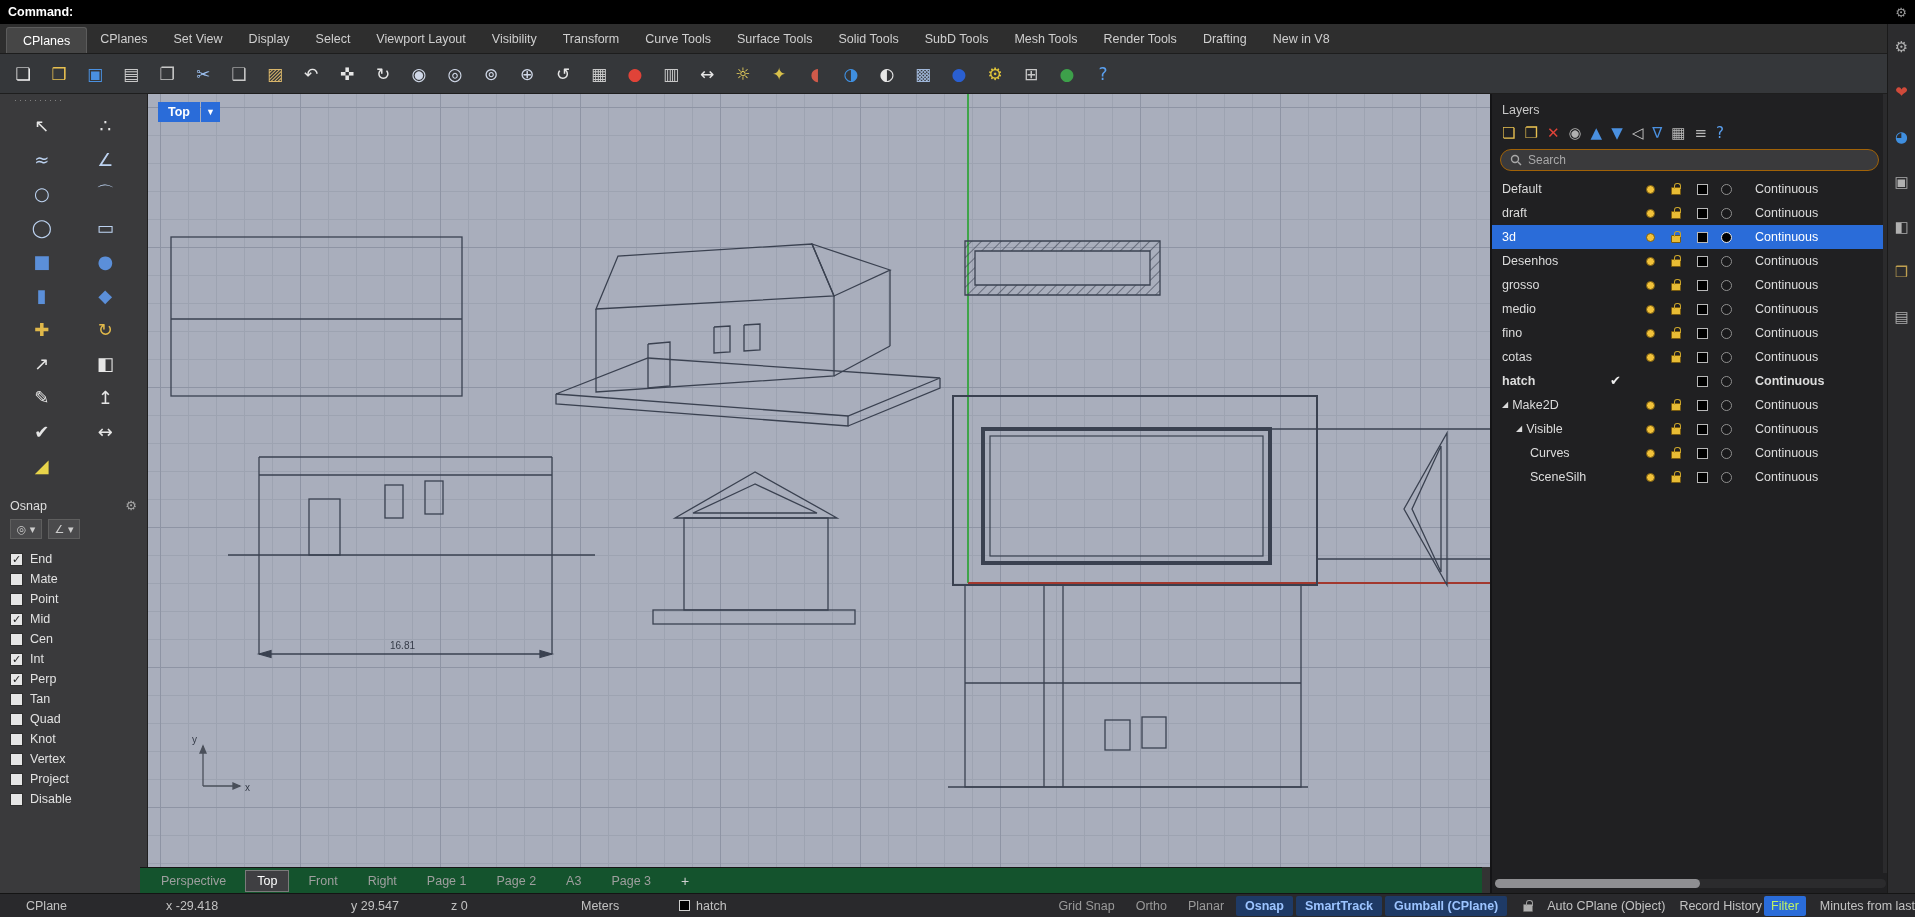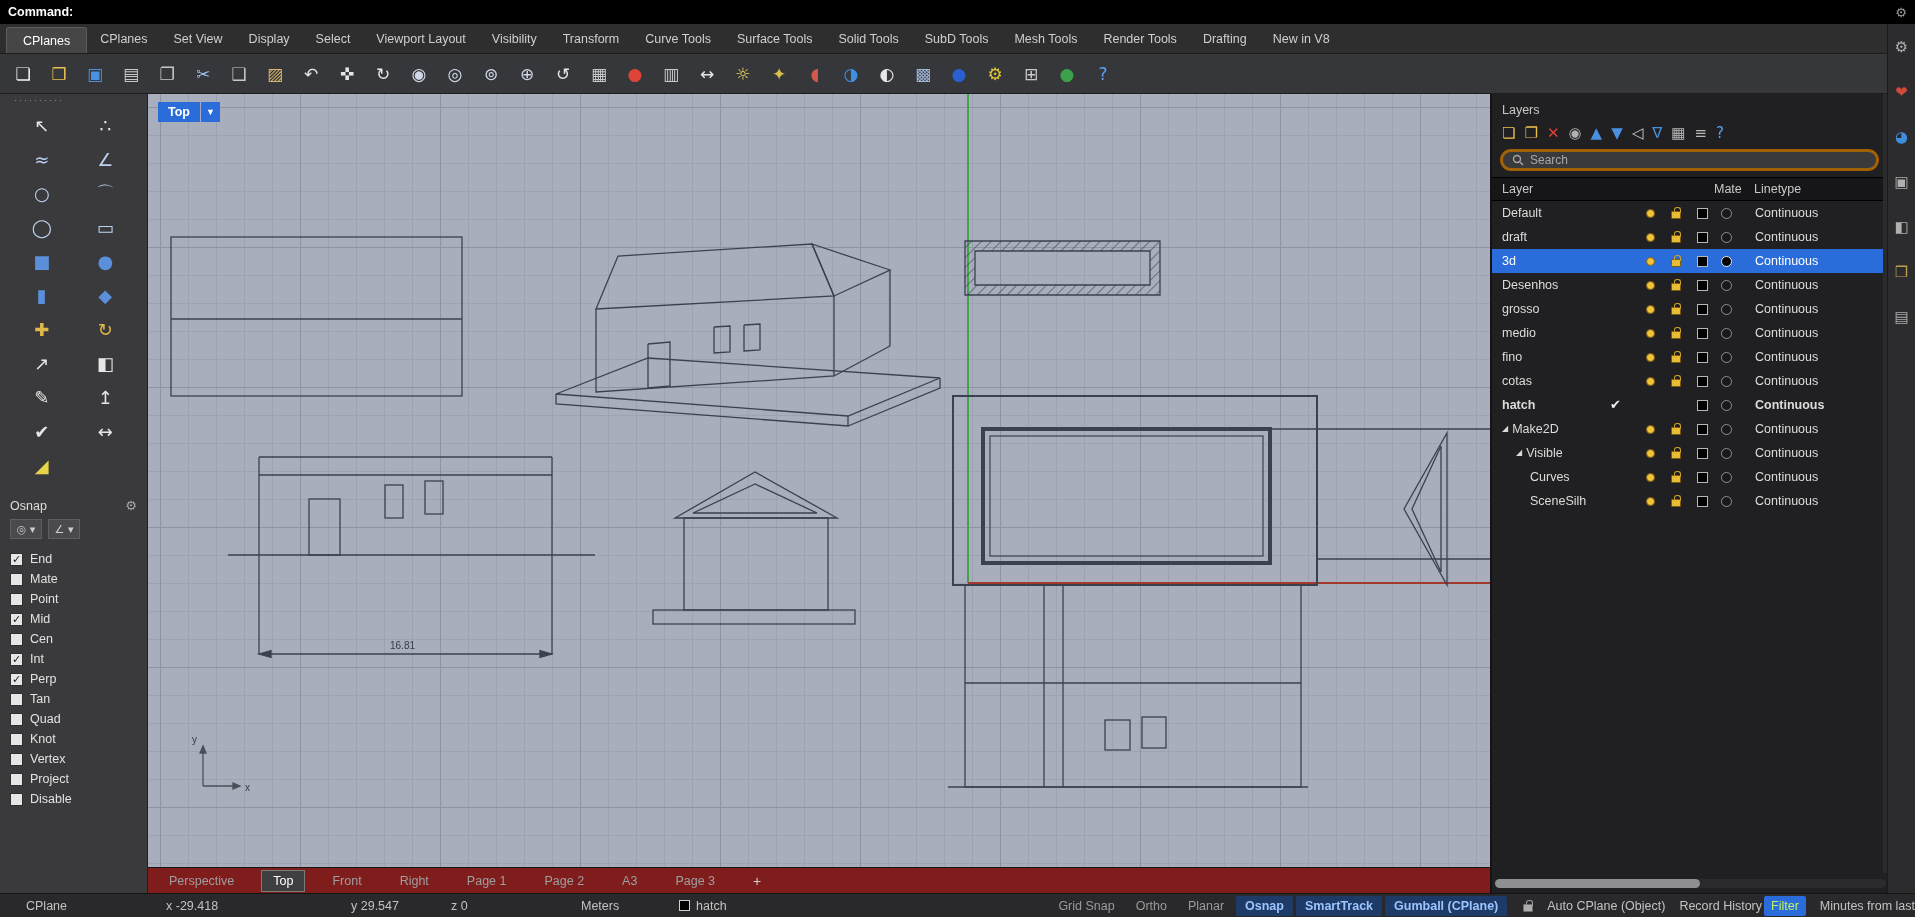--- a/index.html
+++ b/index.html
@@ -43,31 +43,31 @@
       linear-gradient(to bottom,#9da3b1 1px,transparent 1px);
     background-size:140px 140px,140px 140px,28px 28px,28px 28px;background-position:12px 13px;overflow:hidden}
   .axis-y{position:absolute;left:819px;top:0;width:2px;height:489px;background:#3fa44a}
   .axis-x{position:absolute;left:820px;top:488px;right:0;height:2px;background:#a2382e}
   svg.drawings{position:absolute;left:0;top:0}
   .vp-label{position:absolute;top:8px;left:10px;display:flex;z-index:6}
   .vp-label .t{background:#2a6cd9;color:#fff;font-size:12.5px;font-weight:bold;padding:3px 10px}
   .vp-label .d{background:#2a6cd9;color:#fff;font-size:9px;padding:3px 5px;margin-left:1px;display:flex;align-items:center}
 
   
-  .vp-tabs{position:absolute;left:148px;top:867px;width:1342px;height:26px;background:#7f1d1d;border-top:1px solid #151515;display:flex;align-items:center;gap:16px;padding-left:10px;font-size:12.5px;color:#9f9f9f}
+  .vp-tabs{position:absolute;left:140px;top:867px;width:1342px;height:26px;background:#14532d;border-top:1px solid #151515;display:flex;align-items:center;gap:8px;padding-left:10px;font-size:12.5px;color:#9f9f9f}
   .vp-tab{padding:3px 11px;cursor:default}
   .vp-tab.active{background:#3f3f42;border:1px solid #7a7a7a;color:#fff}
   .vp-tab.add{color:#d0d0d0;font-size:14px}
 
   
   .layers-panel{position:absolute;left:1490px;top:94px;width:397px;bottom:24px;background:#202022;border-left:2px solid #141416;color:#dcdcdc;font-size:12.5px;overflow:hidden}
   .lp-title{padding:9px 10px 3px;color:#c8c8c8}
   .lp-toolbar{display:flex;align-items:center;gap:9px;padding:5px 10px 3px;font-family:"DejaVu Sans",sans-serif}
   .lp-tb-icon{font-size:15px;line-height:16px}
-  .lp-search{margin:5px 8px 6px;background:#3a3a3c;border:3px solid #a16207;border-radius:11px;height:22px;display:flex;align-items:center;gap:6px;padding:0 9px}
+  .lp-search{margin:5px 8px 6px;background:#3a3a3c;border:1px solid #a16207;border-radius:11px;height:22px;display:flex;align-items:center;gap:6px;padding:0 9px}
   .lp-search input{flex:1;background:transparent;border:none;outline:none;color:#ddd;font-size:12px}
   .lp-search input::placeholder{color:#a8a8a8}
   .lp-header{position:relative;height:24px;background:#161618;border-top:1px solid #000;border-bottom:1px solid #000;color:#c8c8c8}
   .lp-header span{position:absolute;top:4px}
   .h-layer{left:10px}.h-mate{left:222px}.h-linetype{left:262px}
   .lp-rows{position:relative}
   .lp-row{position:relative;height:24px;line-height:24px}
   .lp-row.sel{background:#2a6cd9;color:#fff}
   .lp-name{position:absolute;left:0;top:0;height:24px;display:flex;align-items:center;white-space:nowrap}
   .bold{font-weight:bold}
@@ -381,25 +381,20 @@
         <span class="lp-tb-icon" style="color: rgb(184, 184, 184);">≡</span>
         <span class="lp-tb-icon" style="color: rgb(90, 160, 240);">?</span>
       </div>
     <div class="lp-search">
       <svg width="12" height="12">
           <circle cx="5" cy="5" r="3.5" fill="none" stroke="#a8a8a8" stroke-width="1.4"></circle>
           <line x1="8" y1="8" x2="11" y2="11" stroke="#a8a8a8" stroke-width="1.4"></line>
         </svg>
       <input placeholder="Search" style="">
     </div>
-    <div class="lp-header">
-      <span class="h-layer">Layer</span>
-      <span class="h-mate">Mate</span>
-      <span class="h-linetype">Linetype</span>
-    </div>
     <div class="lp-rows">
         <div class="lp-row">
           <span class="lp-name" style="padding-left: 10px;">
             <span>Default</span>
           </span>
           <span class="cell c-bulb">
             <span class="bulb-i"></span>
           </span>
           <span class="cell c-lock">
             <span class="lock-i"></span>

